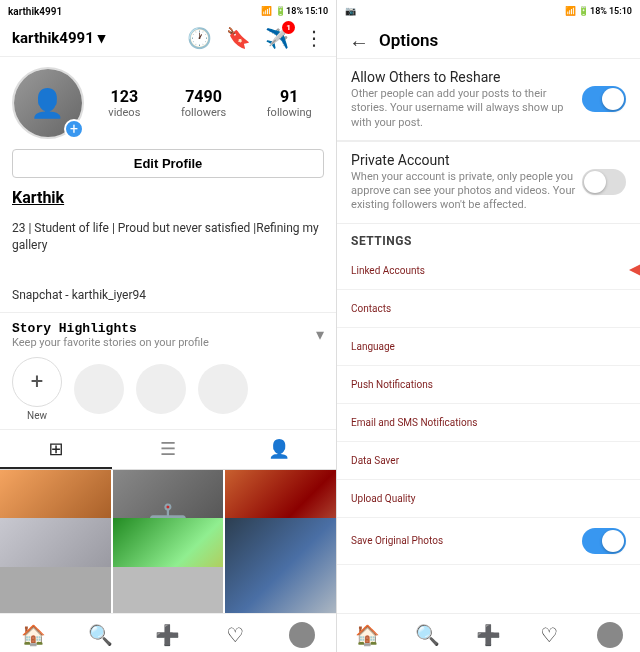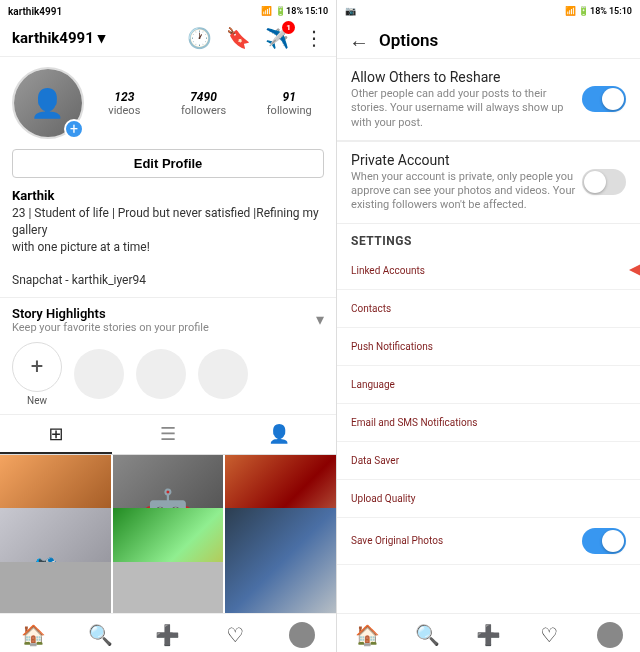--- a/index.html
+++ b/index.html
@@ -140,22 +140,21 @@
       flex: 1;
       justify-content: space-around;
     }
     .stat-item {
       display: flex;
       flex-direction: column;
       align-items: center;
     }
     .stat-number {
       font-weight: 700;
-      font-size: 12px;
-      font-style: italic;
+      font-size: 16px;
     }
     .stat-label {
       font-size: 11px;
       color: #666;
     }
     .edit-profile-btn {
       display: block;
       width: 100%;
       margin-top: 10px;
       padding: 6px;
@@ -167,22 +166,23 @@
       font-weight: 600;
       cursor: pointer;
     }
 
     
     .bio-section {
       padding: 0 12px 8px;
     }
     .bio-name {
       font-weight: 700;
-      font-size: 13px;
-      margin-bottom: 2px;
+      font-size: 16px;
+      margin-bottom: 13px;
+      text-decoration: underline;
     }
     .bio-text {
       font-size: 12px;
       color: #333;
       line-height: 1.4;
     }
 
     
     .story-highlights {
       border-top: 1px solid #eee;
@@ -190,20 +190,21 @@
       padding: 8px 12px;
     }
     .story-highlights-header {
       display: flex;
       justify-content: space-between;
       align-items: center;
     }
     .story-highlights-title {
       font-weight: 600;
       font-size: 13px;
+      font-family: Liberation Mono, monospace;
     }
     .story-highlights-sub {
       font-size: 11px;
       color: #888;
     }
     .story-circles {
       display: flex;
       gap: 12px;
       margin-top: 8px;
       align-items: center;
@@ -474,21 +475,21 @@
         </div>
       </div>
     </div>
     <button class="edit-profile-btn">Edit Profile</button>
   </div>
 
   <div class="bio-section">
     <div class="bio-name">Karthik</div>
     <div class="bio-text">
       <span>23 | Student of life | Proud but never satisfied |Refining my gallery</span><br>
-      <span>with one picture at a time!</span><br>
+      <br>
       <br>
       <span>Snapchat - karthik_iyer94</span>
     </div>
   </div>
 
   <div class="story-highlights">
     <div class="story-highlights-header">
       <div>
         <div class="story-highlights-title">Story Highlights</div>
         <div class="story-highlights-sub">Keep your favorite stories on your profile</div>
@@ -586,25 +587,25 @@
         </defs>
         <line x1="60" y1="10" x2="5" y2="10" stroke="#e74c3c" stroke-width="2" marker-end="url(#arrowhead)"></line>
       </svg>
     </div>
 
     <div class="settings-row">
       <span class="settings-row-label">Contacts</span>
     </div>
 
     <div class="settings-row">
+      <span class="settings-row-label">Language</span>
+    </div>
+
+    <div class="settings-row">
       <span class="settings-row-label">Push Notifications</span>
-    </div>
-
-    <div class="settings-row">
-      <span class="settings-row-label">Language</span>
     </div>
 
     <div class="settings-row">
       <span class="settings-row-label">Email and SMS Notifications</span>
     </div>
 
     <div class="settings-row">
       <span class="settings-row-label">Data Saver</span>
     </div>
 

